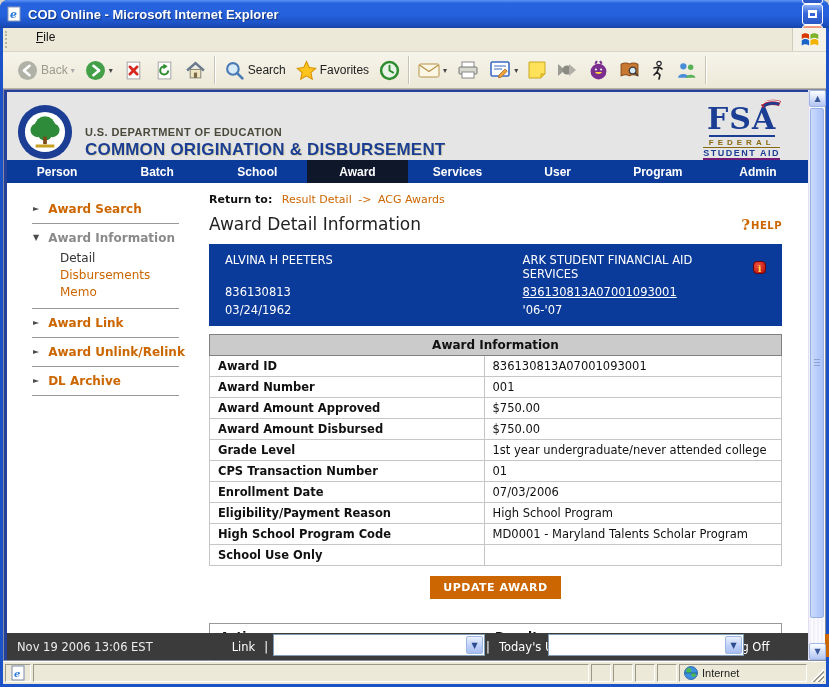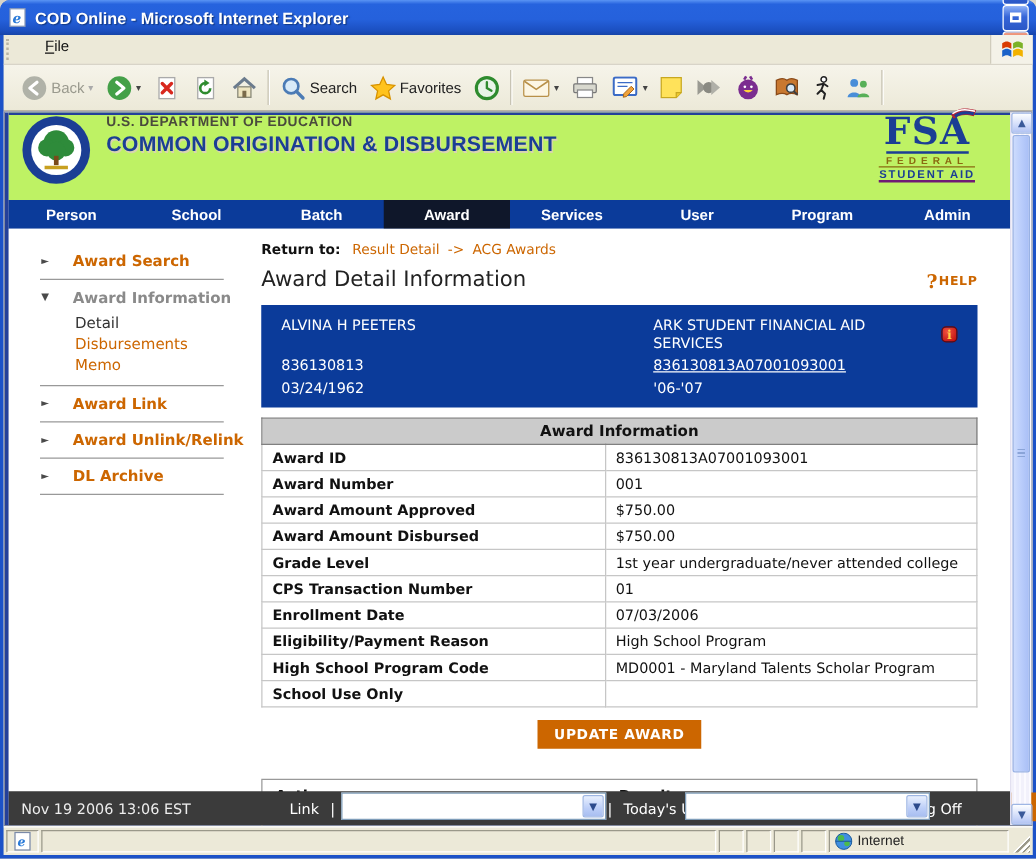--- a/index.html
+++ b/index.html
@@ -34,42 +34,42 @@
   .dd.dim{color:#AAA;}
   .ic20{width:21px;height:21px;}
   .ic-sm{width:22px;height:18px;}
   .address-zone{display:flex;align-items:center;align-self:stretch;margin-top:48px;}
   .address-label{font:12px "Liberation Sans",sans-serif;color:#9A9A8E;padding:0 10px 0 4px;}
   .address-label::first-letter{text-decoration:underline;}
   
   .viewport{flex:1;display:flex;min-height:0;border:1px solid #848BA0;margin:0;background:#fff;}
   .page{flex:1;display:flex;flex-direction:column;min-width:0;background:#fff;border-left:3px solid #24409A;}
   
-  .page-header{height:70px;background:#bef264;border-top:2px solid #24409A;display:flex;align-items:flex-start;padding:0 14px 0 10px;gap:12px;}
+  .page-header{height:70px;background:#e5e5e5;border-top:2px solid #24409A;display:flex;align-items:flex-end;padding:0 14px 0 10px;gap:12px;}
   .seal{width:56px;height:56px;flex:0 0 auto;}
   .agency-lines{display:flex;flex-direction:column;gap:2px;}
   .agency{font:bold 11px "Liberation Sans",sans-serif;color:#4A4A3C;letter-spacing:.4px;}
   .app-title{font:bold 17px "Liberation Sans",sans-serif;color:#1B3E94;letter-spacing:.2px;text-shadow:1px 1px 0 #D8D4AE;}
   .hdr-spacer{flex:1;}
   .fsa{display:flex;flex-direction:column;align-items:center;margin-right:14px;}
   .fsa-top{position:relative;}
   .fsa-acronym{font:bold 30px/0.9 "DejaVu Serif",serif;color:#1B3E94;letter-spacing:1px;}
   .fsa-cap{position:absolute;top:-8px;right:-6px;width:22px;height:12px;}
   .fsa-l1{font:bold 8px "Liberation Sans",sans-serif;color:#8A6A10;letter-spacing:4px;border-top:2px solid #1B3E94;margin-top:2px;padding-top:1px;}
   .fsa-l2{font:bold 9px "Liberation Sans",sans-serif;color:#1B3E94;letter-spacing:1.5px;border-top:1px solid #8A6A10;border-bottom:2px solid #701a75;}
   
   .nav-tabs{height:23px;background:#0B3B9A;display:flex;}
   .nav-tab{flex:1;display:flex;align-items:center;justify-content:center;color:#fff;font:bold 12px "Liberation Sans",sans-serif;cursor:pointer;}
   .nav-tab.active{background:#0f172a;}
   
   .body-area{flex:1;display:flex;background:#fff;min-height:0;}
   .sidebar{width:192px;flex:0 0 auto;padding-top:14px;font-family:"DejaVu Sans",sans-serif;}
   .side-item{display:flex;align-items:flex-start;gap:9px;padding:5px 0 5px 26px;}
   .side-arrow{font-size:8px;color:#4A4A4A;padding-top:2px;}
-  .side-label{font:bold 12px "DejaVu Sans",sans-serif;color:#CC6600;cursor:pointer;margin-left:10px;}
+  .side-label{font:bold 12px "DejaVu Sans",sans-serif;color:#CC6600;cursor:pointer;}
   .side-label.muted{color:#8A8A8A;cursor:default;}
   .side-sub{padding:0 0 6px 53px;display:flex;flex-direction:column;gap:1px;}
   .side-sub-link{font:12px "DejaVu Sans",sans-serif;color:#CC6600;cursor:pointer;line-height:16px;}
   .side-sub-link.current{color:#333;cursor:default;}
   .side-sep{border-bottom:1px solid #999;margin:2px 20px 2px 25px;}
   
   .main{flex:1;min-width:0;padding:10px 26px 0 10px;}
   .breadcrumb{font:11px "DejaVu Sans",sans-serif;color:#111;}
   .crumb-label{font-weight:bold;margin-right:6px;}
   .crumb-link{color:#CC6600;cursor:pointer;}
@@ -118,21 +118,21 @@
   .sb-thumb{position:absolute;left:1px;right:1px;top:18px;bottom:42px;border:1px solid #98B1E4;border-radius:2px;
     background:linear-gradient(90deg,#CCDBFD,#BACDFB 50%,#A9BFF6);cursor:grab;}
   .sb-grip{position:absolute;left:3px;right:3px;top:50%;height:8px;margin-top:-4px;
     background:repeating-linear-gradient(180deg,#8AA4D8 0 1px,transparent 1px 3px);}
   
   .statusbar{height:23px;background:#ECE9D8;border-top:1px solid #fff;display:flex;align-items:stretch;padding:2px 2px 2px 2px;gap:2px;font:11px "Liberation Sans",sans-serif;color:#222;}
   .sb-pane{border:1px solid;border-color:#9A988A #FFF #FFF #9A988A;display:flex;align-items:center;padding:0 4px;gap:4px;background:#ECE9D8;}
   .sb-pane.icon-pane{width:26px;justify-content:center;}
   .sb-pane.main-pane{flex:1;}
   .sb-pane.tiny{width:20px;}
-  .sb-pane.zone-pane{width:144px;}
+  .sb-pane.zone-pane{width:128px;}
   .resize-grip{width:15px;background:
     linear-gradient(135deg,transparent 0 58%,#fff 58% 64%,#9A988A 64% 70%,transparent 70% 74%,#fff 74% 80%,#9A988A 80% 86%,transparent 86% 90%,#fff 90% 96%,#9A988A 96%);}
 </style>
 </head>
 <body>
 
 <div class="window">
 
   <div class="titlebar">
     <svg class="ie-ic" width="16" height="16" viewBox="0 0 16 16">
@@ -351,22 +351,22 @@
                 <path d="M2 7 C7 3 13 3 20 5" stroke="#fff" stroke-width="1.2" fill="none"></path>
               </svg>
             </span>
             <span class="fsa-l1">FEDERAL</span>
             <span class="fsa-l2">STUDENT AID</span>
           </div>
         </div>
 
         <div class="nav-tabs">
           <span class="nav-tab">Person</span>
+          <span class="nav-tab">Batch</span>
           <span class="nav-tab">School</span>
-          <span class="nav-tab">Batch</span>
           <span class="nav-tab active">Award</span>
           <span class="nav-tab">Services</span>
           <span class="nav-tab">User</span>
           <span class="nav-tab">Program</span>
           <span class="nav-tab">Admin</span>
         </div>
 
         <div class="body-area">
 
           <div class="sidebar">

